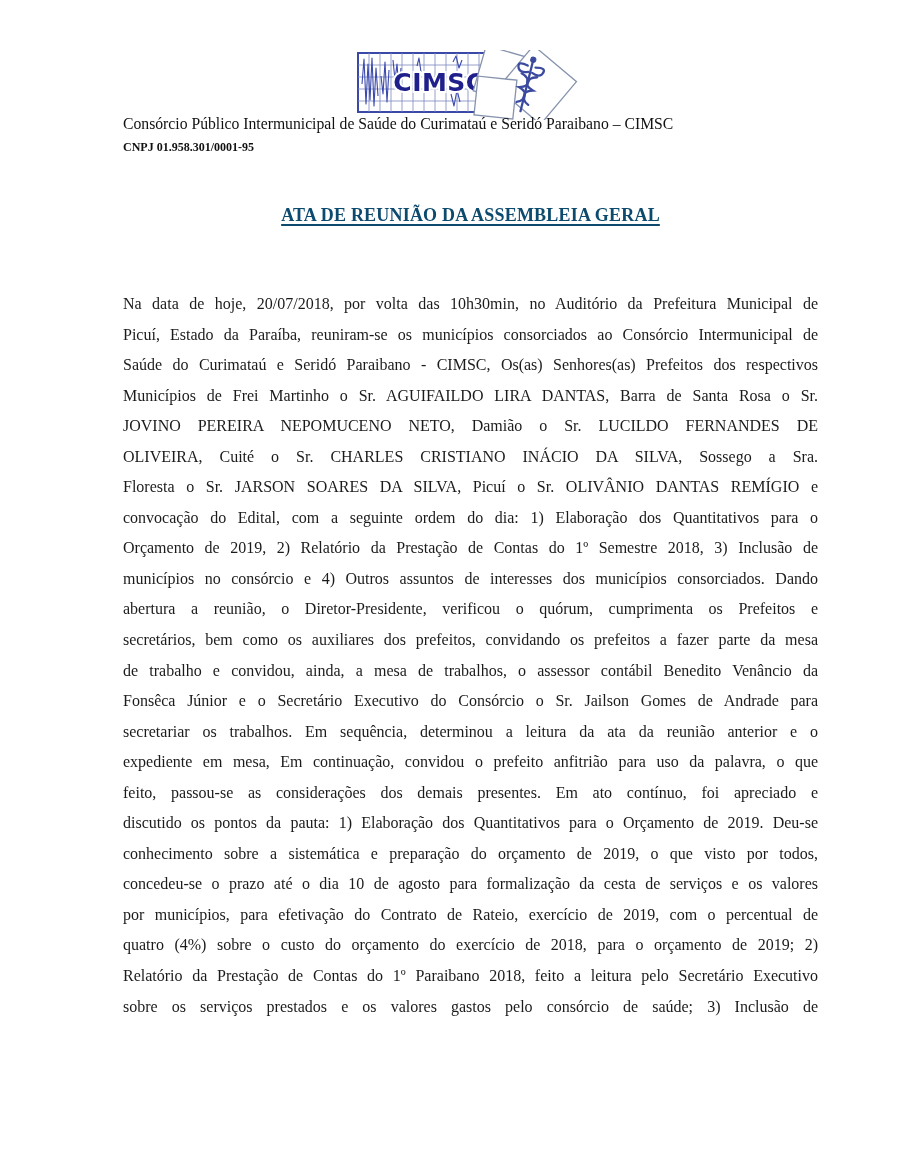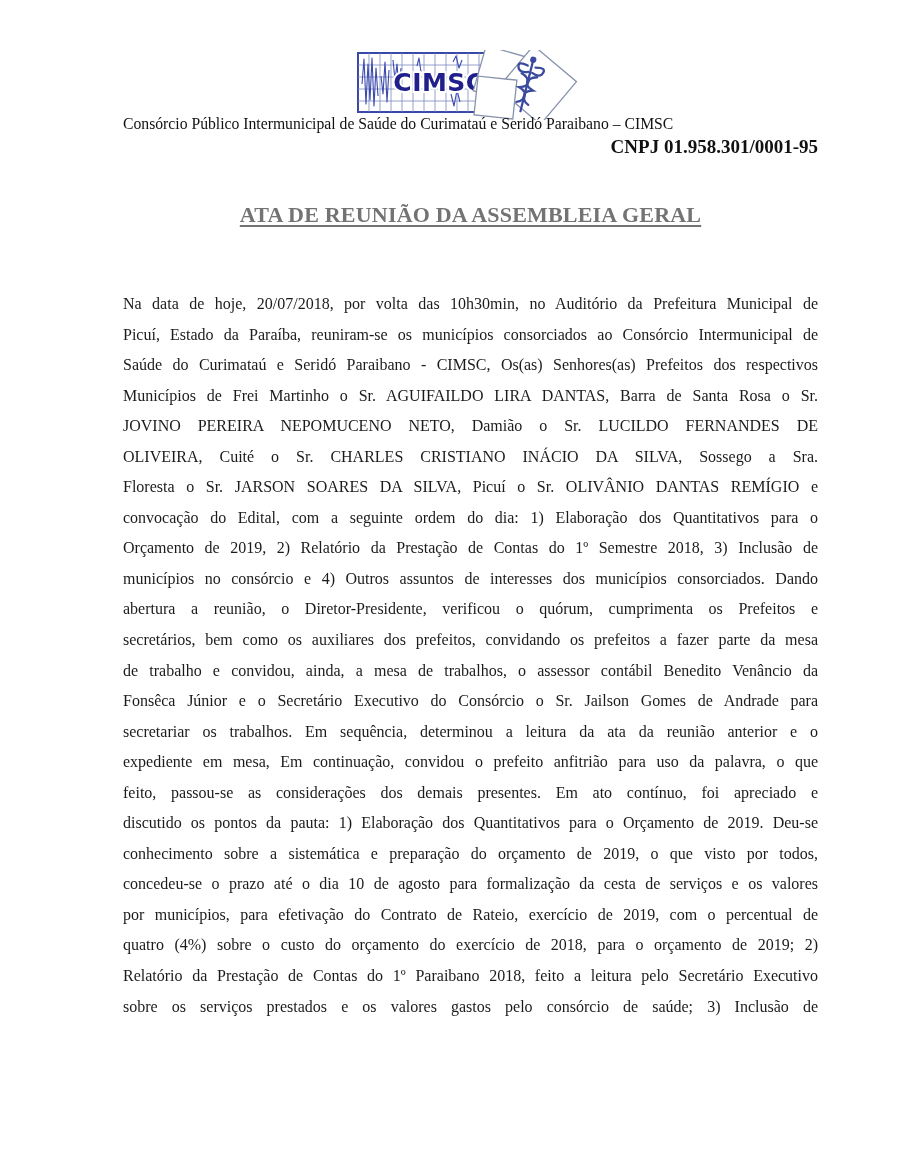--- a/index.html
+++ b/index.html
@@ -15,31 +15,31 @@
 
   .logo-wrap { position:absolute; top:50px; left:355px; width:240px; height:70px; }
 
   .org-name {
     position:absolute; top:113px; left:123px; width:660px;
     font-weight:normal; font-size:15.7px; line-height:22px;
     white-space:nowrap; color:#111;
   }
   .org-cnpj {
     position:absolute; top:136px; left:123px; width:695px;
-    font-weight:bold; font-size:19px; line-height:22px;
-    text-align:right; color:#111;
+    font-weight:bold; font-size:12px; line-height:22px;
+    text-align:left; color:#111;
   }
   .doc-title {
     position:absolute; top:203px; left:123px; width:695px;
-    font-weight:bold; font-size:22px; line-height:24px;
+    font-weight:bold; font-size:18px; line-height:24px;
     text-align:center; letter-spacing:0.2px;
     text-decoration:underline;
     text-decoration-thickness:1.5px;
     text-underline-offset:3px;
-    color:#737373;
+    color:#0c4a6e;
   }
   .doc-body {
     position:absolute; top:289px; left:123px; width:695px;
     font-size:16px; color:#1b1b1b;
   }
   .bline {
     height:30.55px; line-height:30.55px;
     text-align:justify; text-align-last:justify;
     text-justify:inter-word;
     overflow:hidden;

